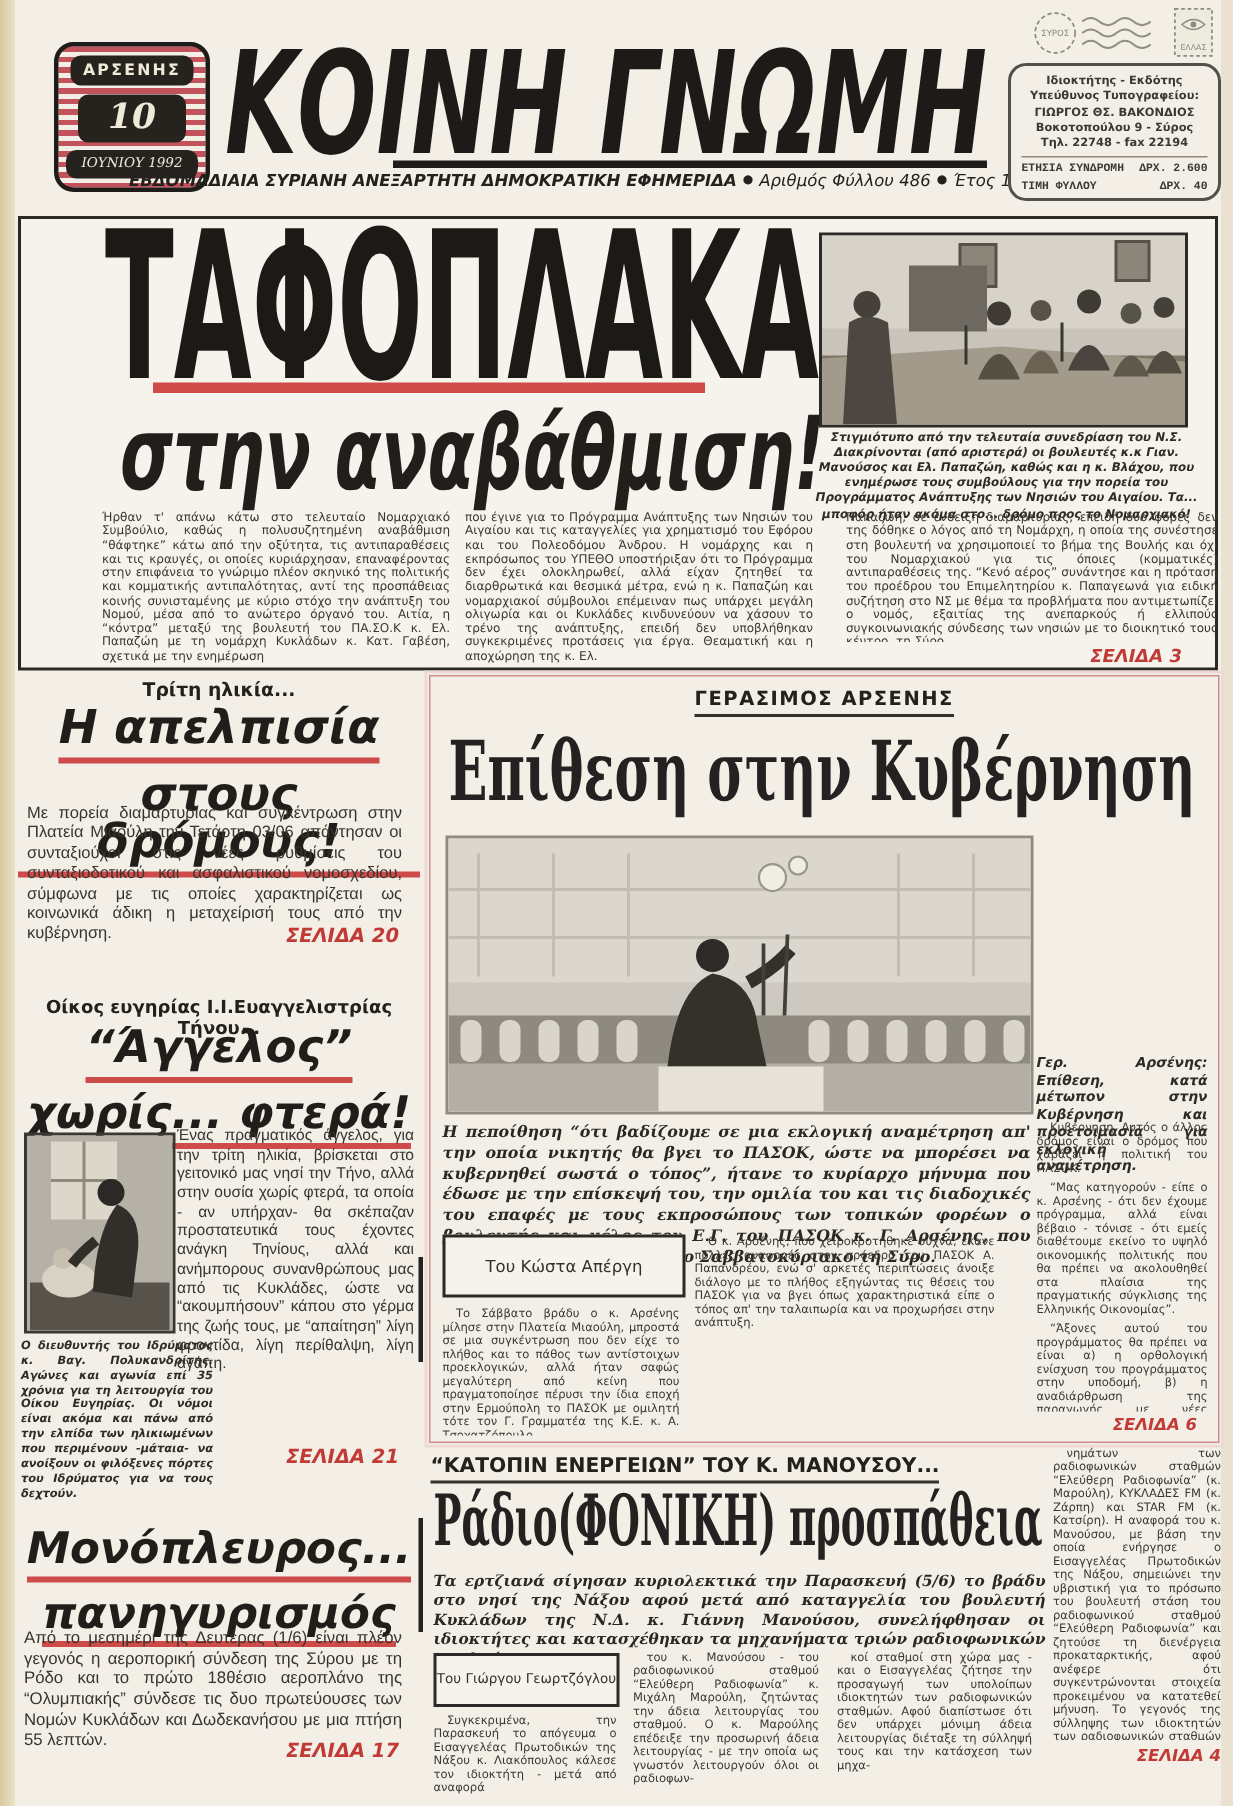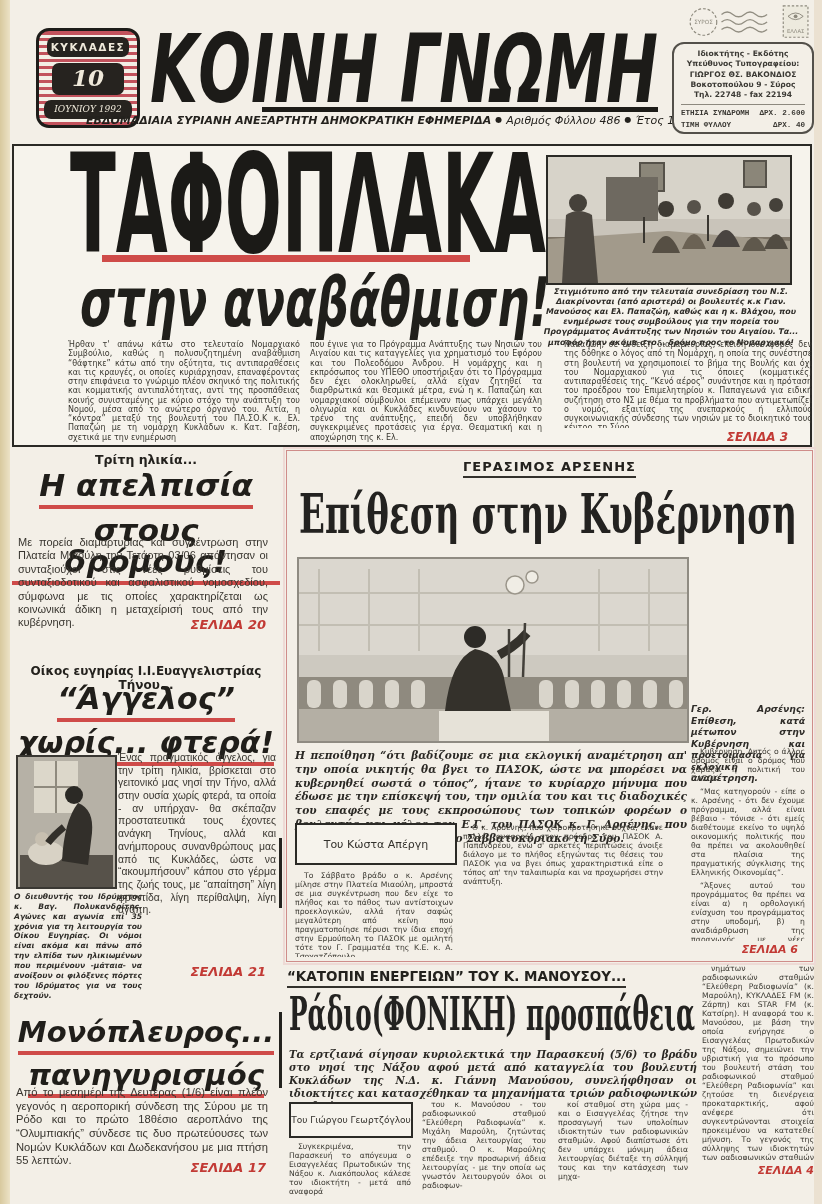--- a/index.html
+++ b/index.html
@@ -65,21 +65,21 @@
   svg text.serif{font-family:"DejaVu Serif",serif;}
 </style>
 </head>
 <body>
 
 <div id="page">
   <div class="abs edge-l"></div>
   <div class="abs edge-r"></div>
 
   <div class="abs datebox">
-    <div class="pill pill-day">ΚΥΚΛΑΔΕΣ</div>
+    <div class="pill pill-day">ΑΡΣΕΝΗΣ</div>
     <div class="pill pill-num">10</div>
     <div class="pill pill-month">ΙΟΥΝΙΟΥ 1992</div>
   </div>
 
   <svg class="abs logo-svg" width="516" height="100" viewBox="0 0 516 100">
     <text x="2" y="84" font-size="95" font-style="italic" font-weight="bold" fill="#1c1b18" textLength="508" lengthAdjust="spacingAndGlyphs">ΚΟΙΝΗ ΓΝΩΜΗ</text>
   </svg>
   <div class="abs logo-rule"></div>
   <div class="abs subtitle">
     <b>ΕΒΔΟΜΑΔΙΑΙΑ ΣΥΡΙΑΝΗ ΑΝΕΞΑΡΤΗΤΗ ΔΗΜΟΚΡΑΤΙΚΗ ΕΦΗΜΕΡΙΔΑ</b><span class="dot">●</span><span>Αριθμός Φύλλου 486</span><span class="dot">●</span><span>Έτος 10ο</span>

